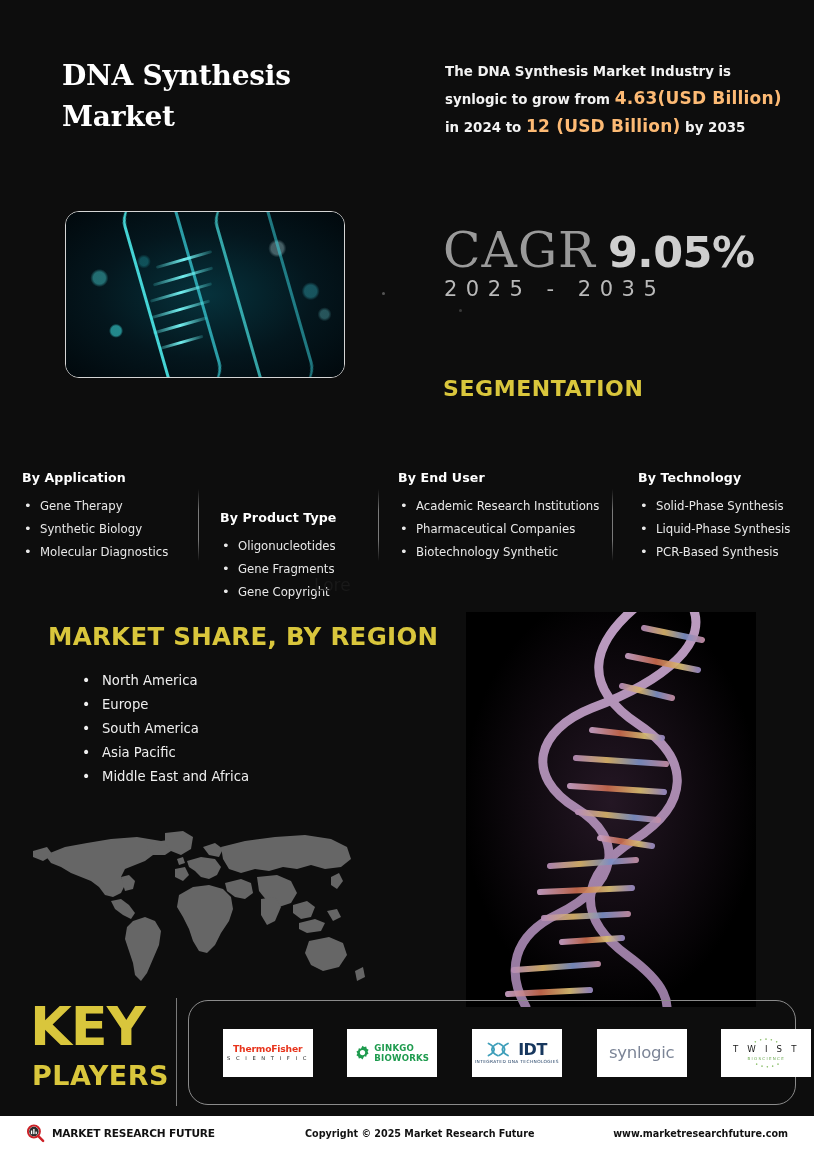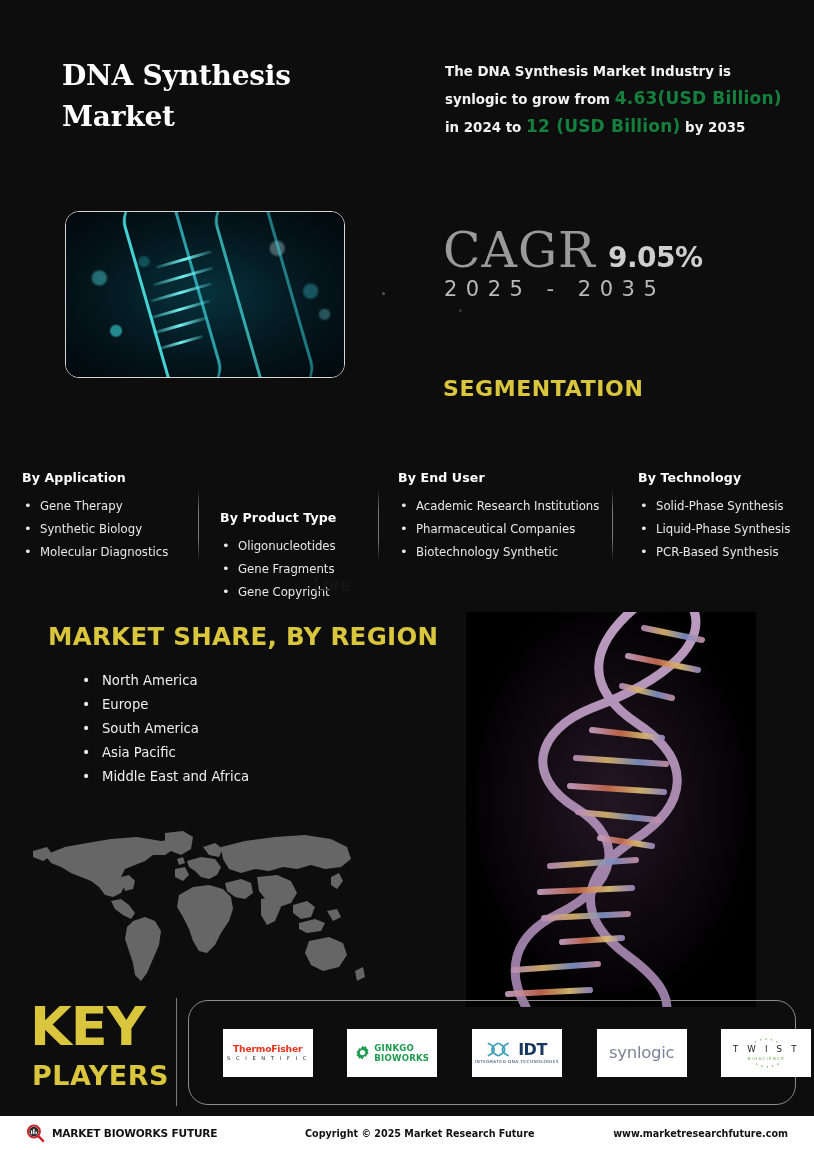--- a/index.html
+++ b/index.html
@@ -31,21 +31,21 @@
     position: absolute;
     left: 445px; top: 58px;
     width: 350px;
     font-family: "DejaVu Sans", sans-serif;
     font-weight: bold;
     font-size: 13.4px;
     line-height: 27px;
     color: #f2f2f2;
   }
   .intro .gold {
-    color: #15803d;
+    color: #fdba74;
     font-size: 17px;
     letter-spacing: 0.2px;
   }
 
   
   .dna-box {
     position: absolute;
     left: 65px; top: 211px;
     width: 280px; height: 167px;
     border: 1.5px solid #d5d5d5;
@@ -92,21 +92,21 @@
   .cagr-word {
     font-family: "DejaVu Serif", serif;
     font-weight: 400;
     font-size: 49px;
     color: #9a9a9a;
     letter-spacing: 1px;
   }
   .cagr-val {
     font-family: "DejaVu Sans", sans-serif;
     font-weight: bold;
-    font-size: 28px;
+    font-size: 43px;
     color: #cfcfcf;
     letter-spacing: -0.5px;
     margin-left: 12px;
   }
   .cagr-years {
     position: absolute;
     left: 444px; top: 277px;
     font-family: "DejaVu Sans", sans-serif;
     font-size: 21px;
     color: #b9b9b9;
@@ -638,19 +638,19 @@
   <div class="footer">
     <div class="footer-brand">
       <svg width="19" height="19" viewBox="0 0 24 24">
         <circle cx="10" cy="9.5" r="7.6" fill="none" stroke="#cc2026" stroke-width="2.4"></circle>
         <circle cx="10" cy="9.5" r="6" fill="#2b2b2b"></circle>
         <rect x="6.2" y="8.2" width="1.7" height="4.6" fill="#ffffff"></rect>
         <rect x="9.1" y="6.2" width="1.7" height="6.6" fill="#ffffff"></rect>
         <rect x="12" y="9.6" width="1.7" height="3.2" fill="#ffffff"></rect>
         <path d="M15.6 15.2 L21.6 21.2" stroke="#cc2026" stroke-width="3.2" stroke-linecap="round"></path>
       </svg>
-      <span class="footer-brand-text">MARKET BIOWORKS FUTURE</span>
+      <span class="footer-brand-text">MARKET RESEARCH FUTURE</span>
     </div>
     <div class="footer-copy">Copyright © 2025 Market Research Future</div>
     <div class="footer-url">www.marketresearchfuture.com</div>
   </div>
 
 </div>
 
 </body></html>

